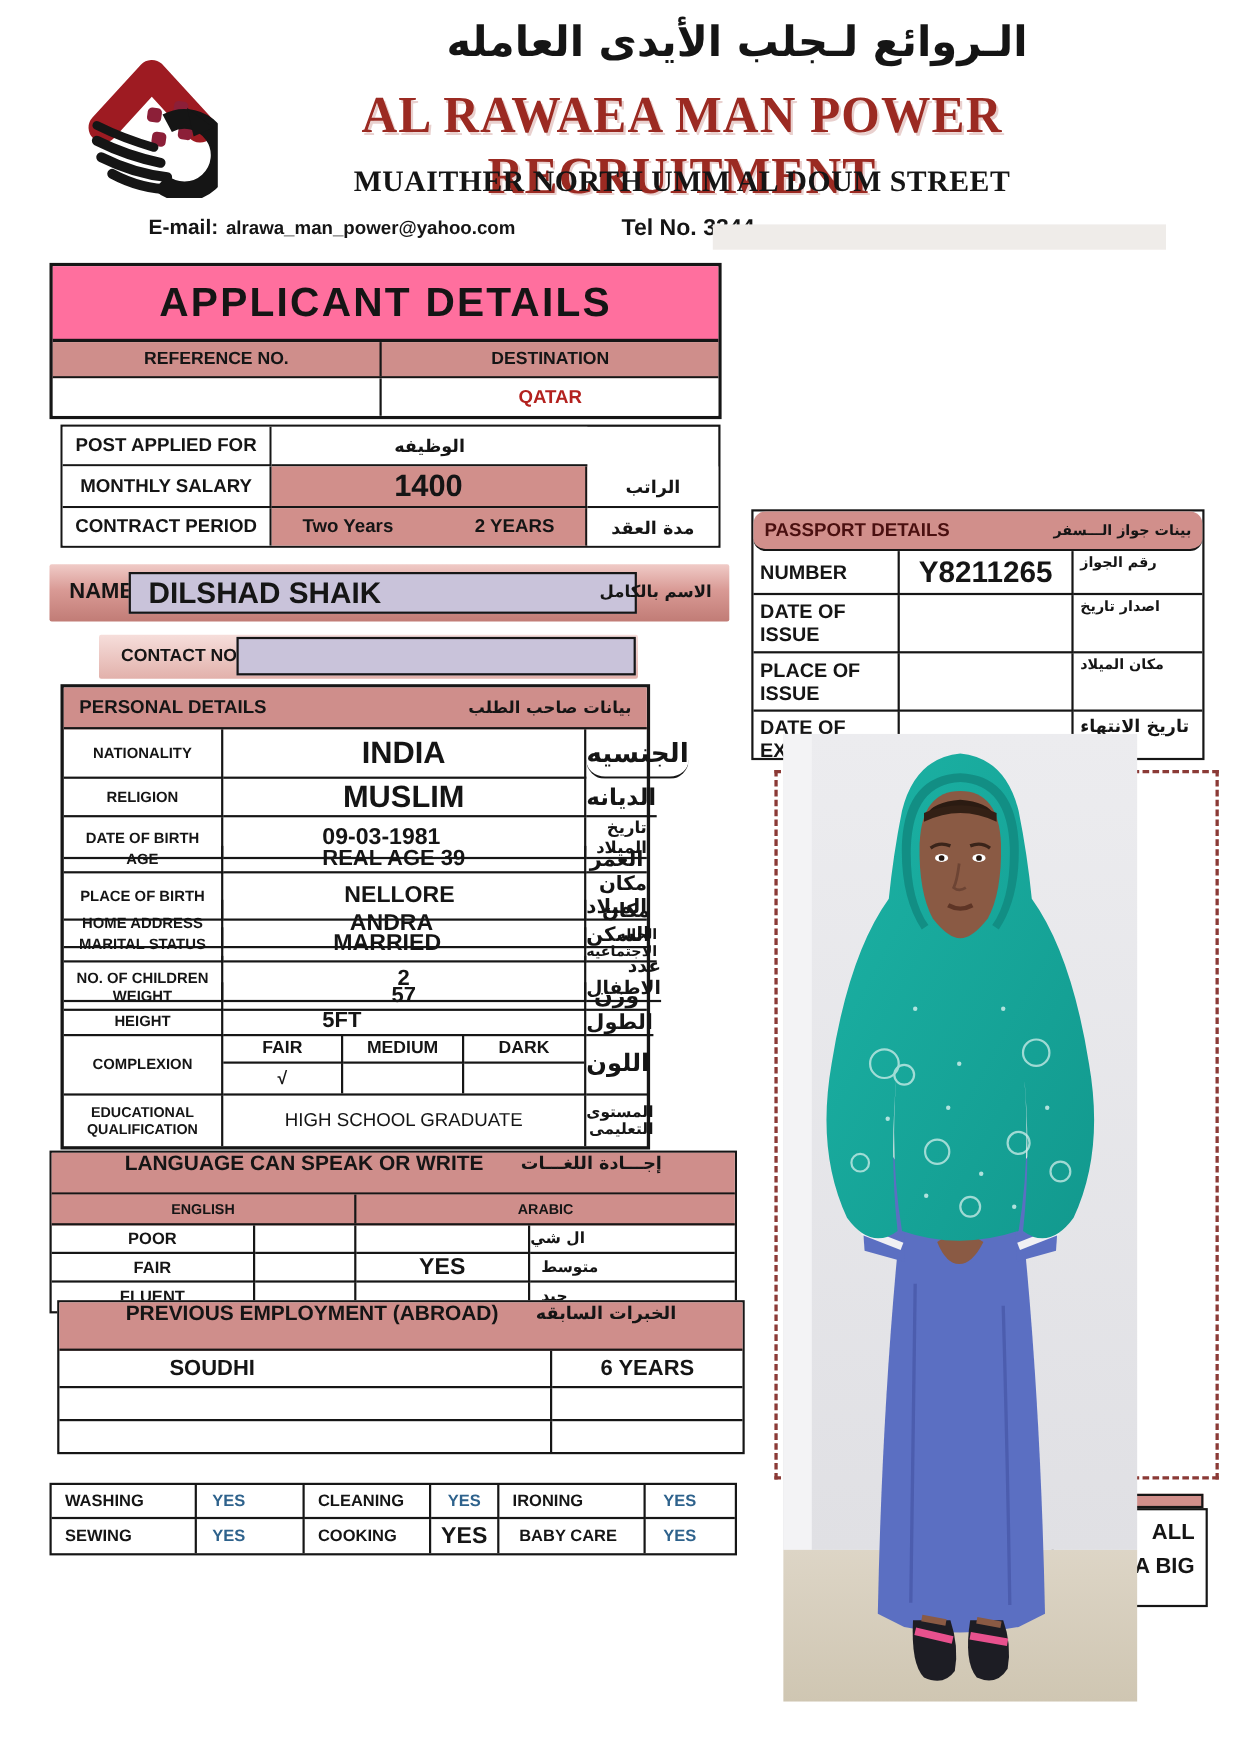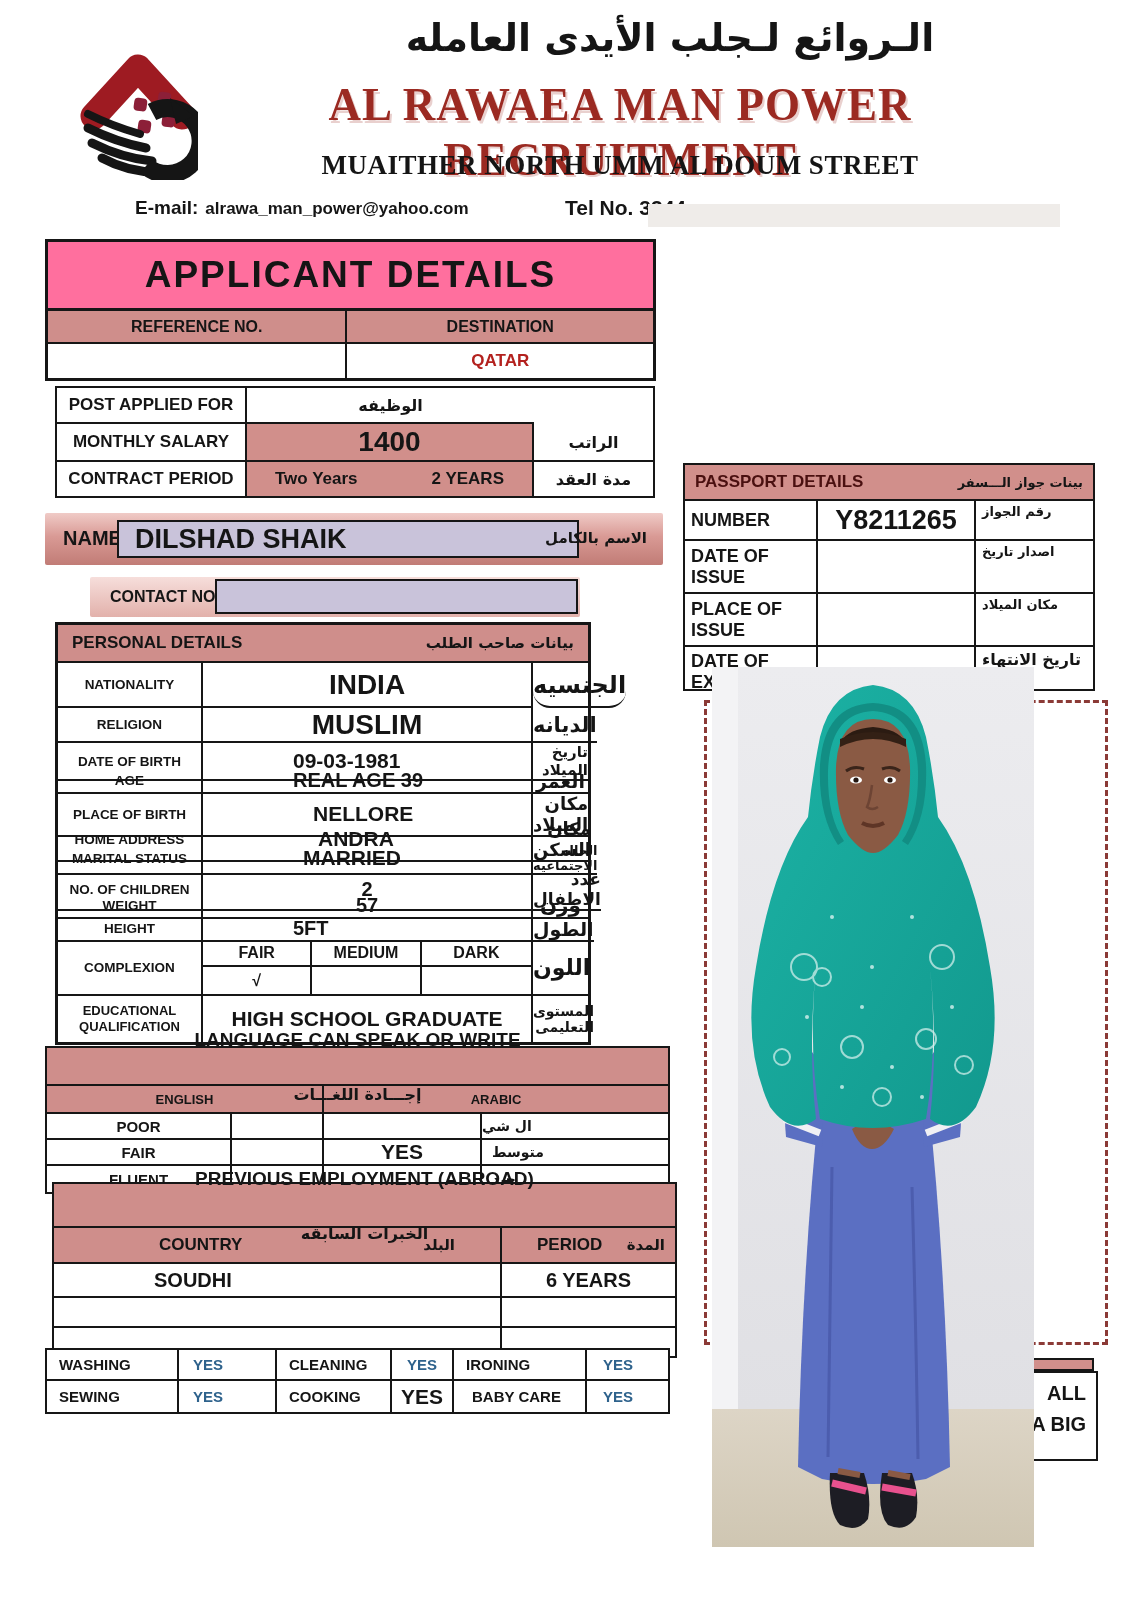--- a/index.html
+++ b/index.html
@@ -42,36 +42,36 @@
   .post-ar{background:#fff;font-weight:bold;font-size:16px;}
 
   
   .bar-name{background:linear-gradient(180deg,#f0cbc7 0%,#d99a95 45%,#c17c76 100%);border-radius:2px;}
   .bar-contact{background:linear-gradient(180deg,#f6dedb 0%,#e2b1ab 100%);border-radius:2px;}
   .field{background:#c9c3da;border:2.5px solid #161616;}
 
   
   .t-pass{border:2.5px solid #161616;background:#fff;}
   .pass-head{height:34px;background:#d18f8b;border-bottom:2.5px solid #161616;
-             display:flex;align-items:center;justify-content:space-between;padding:0 10px;}
+             display:flex;align-items:center;justify-content:space-between;padding:0 10px;border-radius:11px;}
   .pass-row{display:grid;grid-template-columns:133px 158px 1fr;}
   .pass-lab{font-weight:bold;font-size:18px;line-height:1.15;padding:4px 6px;display:flex;align-items:center;}
   .pass-ar{font-size:13px;font-weight:bold;justify-content:flex-end;align-items:flex-start;display:flex;padding:3px 6px;}
 
   
   .t-pers{border:3px solid #161616;}
   .pers-head{height:36px;background:#cf8e8b;border-bottom:2.5px solid #161616;
              display:flex;align-items:center;justify-content:space-between;padding:0 14px;}
   .pers-row{display:grid;grid-template-columns:145px 330px 1fr;}
   .pers-lab{font-weight:bold;font-size:13.5px;text-align:center;}
   .pers-ar{font-weight:bold;}
 
   
   .t-lang,.t-emp,.t-house{border:2.5px solid #161616;background:#fff;}
-  .sec-head{background:#cf8e8b;border-bottom:2.5px solid #161616;display:flex;align-items:center;justify-content:center;gap:34px;font-weight:bold;flex-direction:column;}
+  .sec-head{background:#cf8e8b;border-bottom:2.5px solid #161616;display:flex;justify-content:center;gap:34px;font-weight:bold;}
   .lang-sub{display:grid;grid-template-columns:277px 1fr;height:26px;background:#cf8e8b;border-bottom:2.5px solid #161616;font-weight:bold;font-size:13px;}
   .lang-row{display:grid;grid-template-columns:185px 92px 158px 1fr;height:26px;}
   .emp-sub{display:grid;grid-template-columns:448px 1fr;background:#cf8e8b;border-bottom:2.5px solid #161616;font-weight:bold;font-size:17px;}
   .emp-row{display:grid;grid-template-columns:448px 1fr;}
   .house-row{display:grid;grid-template-columns:132px 98px 115px 62px 133px 1fr;height:31px;}
   .yes-blue{color:#2e628c;font-weight:bold;font-size:15px;}
 
   .dashedRect{border:3px dashed #8b3a36;}
   .photo{box-shadow:none;}
 </style>
@@ -239,21 +239,21 @@
         <div class="cell bordR bordB" style="font-weight:bold;font-size:16px;">MEDIUM</div>
         <div class="cell bordB" style="font-weight:bold;font-size:16px;">DARK</div>
         <div class="cell bordR" style="font-weight:bold;font-size:16px;">√</div>
         <div class="cell bordR"></div>
         <div class="cell"></div>
       </div>
       <div class="cell pers-ar ar bordB" style="font-size:22px;">اللون</div>
     </div>
     <div class="pers-row" style="height:46px;">
       <div class="cell pers-lab bordR" style="font-size:13px;line-height:1.2;padding:0 6px;">EDUCATIONAL QUALIFICATION</div>
-      <div class="cell bordR" style="font-size:21px;font-weight:bold;">HIGH SCHOOL GRADUATE</div>
+      <div class="cell bordR" style="font-size:17px;font-weight:normal;">HIGH SCHOOL GRADUATE</div>
       <div class="cell pers-ar ar" style="font-size:14px;">المستوى التعليمى</div>
     </div>
   </div>
 
   <div class="abs t-lang" style="left:45px;top:1046px;width:625px;">
     <div class="sec-head" style="height:36px;">
       <span style="font-size:19px;">LANGUAGE CAN SPEAK OR WRITE</span>
       <span class="ar" style="font-size:16px;">إجـــادة اللغـــات</span>
     </div>
     <div class="lang-sub">
@@ -277,30 +277,20 @@
       <div class="cell bordR"></div>
       <div class="cell bordR"></div>
       <div class="cell lft ar" style="padding-left:10px;font-weight:bold;font-size:14px;direction:ltr;">جيد</div>
     </div>
   </div>
 
   <div class="abs t-emp" style="left:52px;top:1182px;width:625px;">
     <div class="sec-head" style="height:42px;">
       <span style="font-size:19px;">PREVIOUS EMPLOYMENT (ABROAD)</span>
       <span class="ar" style="font-size:16px;">الخبرات السابقه</span>
-    </div>
-    <div class="emp-sub" style="height:34px;">
-      <div class="cell bordR" style="justify-content:space-between;padding:0 45px 0 105px;">
-        <span>COUNTRY</span>
-        <span class="ar" style="font-size:15px;">البلد</span>
-      </div>
-      <div class="cell" style="justify-content:space-between;padding:0 10px 0 35px;">
-        <span>PERIOD</span>
-        <span class="ar" style="font-size:15px;">المدة</span>
-      </div>
     </div>
     <div class="emp-row" style="height:34px;">
       <div class="cell lft bordR bordB" style="font-size:20px;font-weight:600;padding-left:100px;">SOUDHI</div>
       <div class="cell bordB" style="font-size:20px;font-weight:600;">6 YEARS</div>
     </div>
     <div class="emp-row" style="height:30px;">
       <div class="cell bordR bordB"></div>
       <div class="cell bordB"></div>
     </div>
     <div class="emp-row" style="height:28px;">

